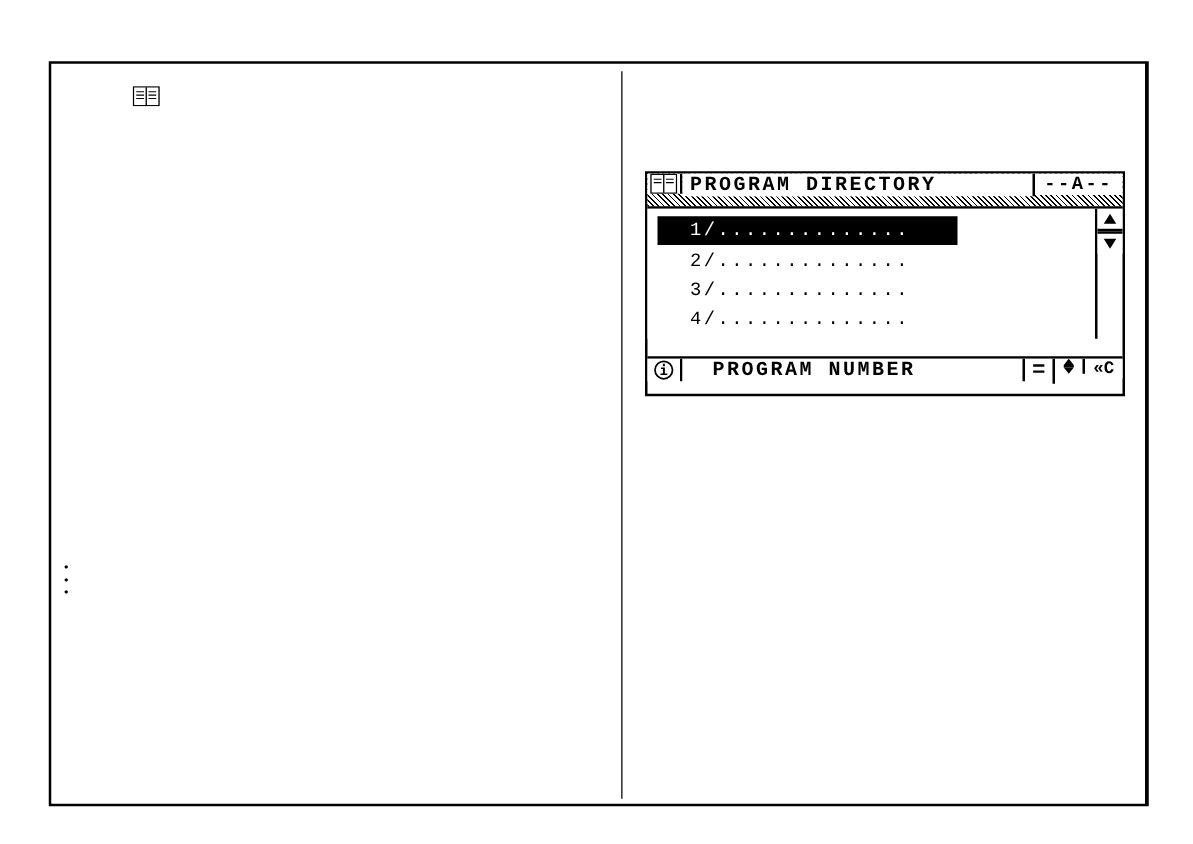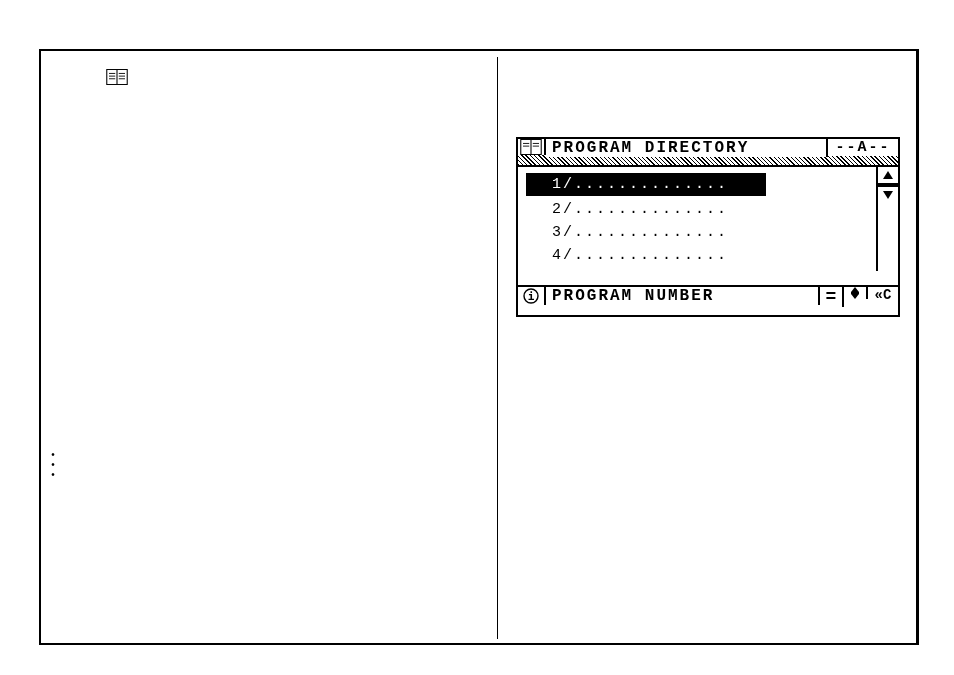--- a/index.html
+++ b/index.html
@@ -134,21 +134,21 @@
     border-top: 2px solid #000;
     display:flex; align-items:center; justify-content:center;
     background:#fff;
   }
 
   .input-row { height: 28px; }
   .input-row .ic { width: 28px; background:#fff; }
   .input-row .lbl {
     flex: 1;
     justify-content: flex-start;
-    padding-left: 6px;
+    padding-left: 24px;
     font-size: 16px;
     letter-spacing: 2px;
     background:#fff;
     font-weight:600;
   }
   .input-row .eq { width: 24px; font-size: 18px; background:#fff; font-weight:600;}
   .input-row .spin { width: 24px; background:#fff; display:flex; flex-direction:column;}
   .input-row .spin .half{flex:1;display:flex;align-items:center;justify-content:center;}
   .input-row .spin .half:first-child{border-bottom:2px solid #000;}
   .input-row .clr { width: 30px; font-size:14px; background:#fff; font-weight:600;}

